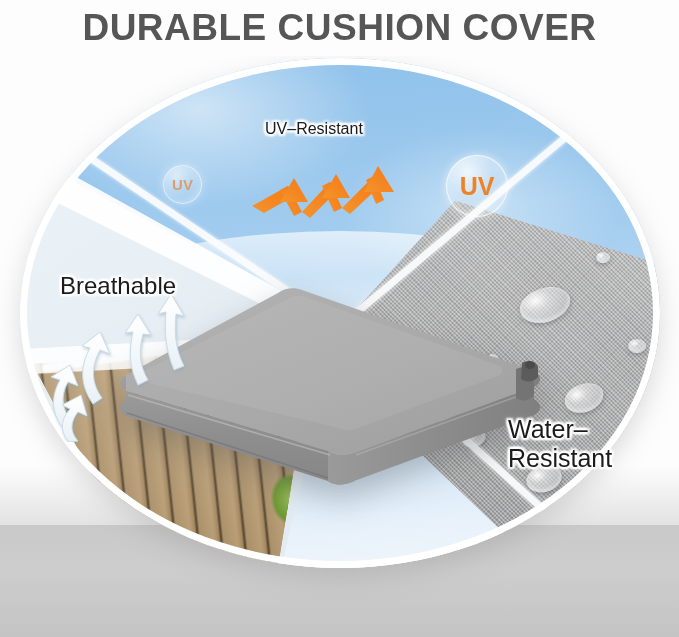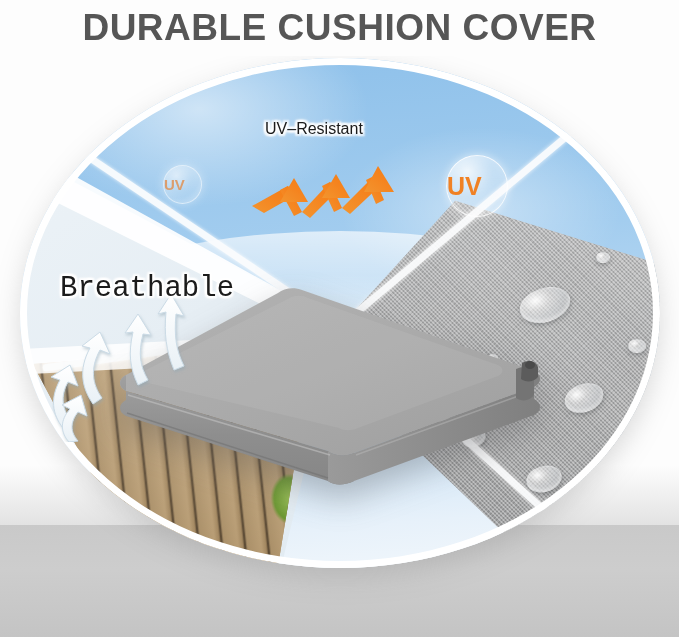--- a/index.html
+++ b/index.html
@@ -160,21 +160,21 @@
 
   
   .arrows-breathe{position:absolute;left:38px;top:292px;width:180px;height:150px;z-index:26;}
 
   
   .uv-zig{position:absolute;left:250px;top:150px;width:165px;height:80px;z-index:26;}
 
   
   .uv-badge{
     position:absolute;border-radius:50%;z-index:27;
-    display:flex;align-items:center;
+    display:flex;align-items:center;justify-content:center;
     background:
       radial-gradient(circle at 34% 26%, rgba(255,255,255,.80) 0%, rgba(255,255,255,.22) 42%, rgba(255,255,255,.05) 62%, rgba(255,255,255,.30) 100%);
     border:1px solid rgba(255,255,255,.85);
     box-shadow:0 0 10px rgba(255,255,255,.55), inset 0 0 16px rgba(255,255,255,.45);
     font-weight:bold;color:#f08124;
   }
   .uv-badge.big{left:446px;top:155px;width:60px;height:60px;font-size:25px;}
   .uv-badge.small{left:163px;top:165px;width:37px;height:37px;font-size:15px;opacity:.72;color:#ef8b3c;}
 
   
@@ -182,21 +182,21 @@
     position:absolute;z-index:30;
     color:#1b1b1b;font-weight:normal;
     font-family:"Liberation Sans", sans-serif;
     text-shadow:
       -2px 0 2px #fff, 2px 0 2px #fff, 0 -2px 2px #fff, 0 2px 2px #fff,
       -2px -2px 2px #fff, 2px -2px 2px #fff, -2px 2px 2px #fff, 2px 2px 2px #fff,
       0 0 6px #fff;
     white-space:pre-line;
   }
   .lbl-uv{left:265px;top:120px;font-size:16px;}
-  .lbl-breathe{left:60px;top:272px;font-size:29px;font-family:Liberation Mono, monospace;}
+  .lbl-breathe{left:60px;top:272px;font-size:24px;}
   .lbl-water{left:508px;top:415px;font-size:25px;line-height:1.14;}
 </style>
 </head>
 <body>
 
 <div id="stage">
 
   <div class="bottom-band"></div>
   <div class="band-fade"></div>
 
@@ -341,14 +341,16 @@
 
   <div class="uv-badge big">
     <span>UV</span>
   </div>
   <div class="uv-badge small">
     <span>UV</span>
   </div>
 
   <div class="flabel lbl-uv">UV–Resistant</div>
   <div class="flabel lbl-breathe">Breathable</div>
+  <div class="flabel lbl-water">Water–
+Resistant</div>
 
 </div>
 
 </body></html>

